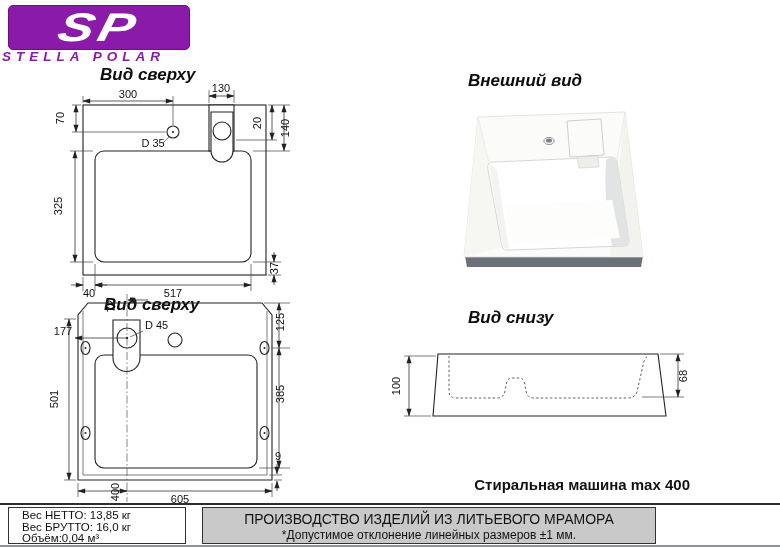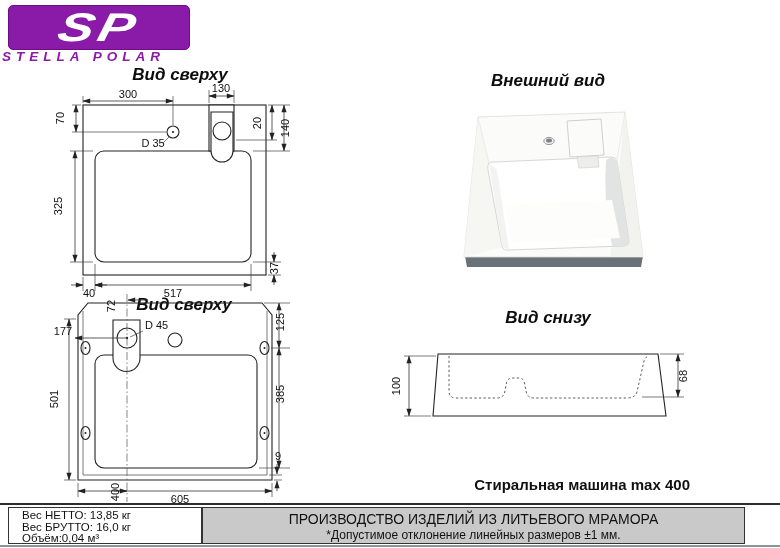--- a/index.html
+++ b/index.html
@@ -8,34 +8,34 @@
   #sheet *{box-sizing:border-box;}
   svg{position:absolute;left:0;top:0;}
   .ln{fill:none;stroke:#222;stroke-width:1.1;}
   .fw{fill:#fff;stroke:#222;stroke-width:1.1;}
   .dim{fill:none;stroke:#333;stroke-width:0.8;}
   .ext{fill:none;stroke:#444;stroke-width:0.7;}
   .dash{fill:none;stroke:#4a4a4a;stroke-width:0.9;stroke-dasharray:2.3 2.3;}
   .cl{fill:none;stroke:#555;stroke-width:0.7;stroke-dasharray:8 2.5 1.5 2.5;}
   text.dt{font:11px "Liberation Sans",sans-serif;fill:#111;}
   .view-title{position:absolute;font:italic bold 17px "Liberation Sans",sans-serif;
-              color:#0d0d0d;text-align:center;white-space:nowrap;}
+              color:#0d0d0d;white-space:nowrap;}
   .logo-box{position:absolute;left:8px;top:5px;width:182px;height:45px;background:#8A1BA8;
             border-radius:5px;border:1px solid #6d0e87;display:flex;align-items:center;justify-content:center;}
   .logo-sp{font:italic bold 40px "Liberation Sans",sans-serif;color:#fff;letter-spacing:3px;
            transform:scaleX(1.35) skewX(-10deg);line-height:45px;}
   .logo-name{position:absolute;left:2px;top:49px;width:196px;
              font:italic bold 13.5px "Liberation Sans",sans-serif;color:#8A1BA8;letter-spacing:5px;white-space:nowrap;}
   .washer-note{position:absolute;left:405px;top:476px;width:285px;text-align:right;
                font:bold 15px "Liberation Sans",sans-serif;white-space:nowrap;}
   .footer-topline{position:absolute;left:0;top:503px;width:780px;height:0;border-top:2px solid #2e2e2e;}
   .footer-bottomline{position:absolute;left:0;top:545px;width:780px;height:2px;background:#8f9596;}
-  .spec-box{position:absolute;left:8px;top:507px;width:194px;height:37px;background:#fff;
+  .spec-box{position:absolute;left:8px;top:507px;width:178px;height:37px;background:#fff;
             border:1px solid #333;padding:2px 0 0 13px;font:11.5px/11.6px "Liberation Sans",sans-serif;}
-  .prod-box{position:absolute;left:202px;top:507px;width:543px;height:37px;background:#C9C9C9;
+  .prod-box{position:absolute;left:202px;top:507px;width:454px;height:37px;background:#C9C9C9;
             border:1px solid #333;text-align:center;}
   .prod-line1{font:14px "Liberation Sans",sans-serif;margin-top:3px;white-space:nowrap;}
   .prod-line2{font:12px "Liberation Sans",sans-serif;margin-top:1px;white-space:nowrap;}
 </style>
 </head>
 <body>
 
 <div id="sheet">
 
   <div class="logo-box">

